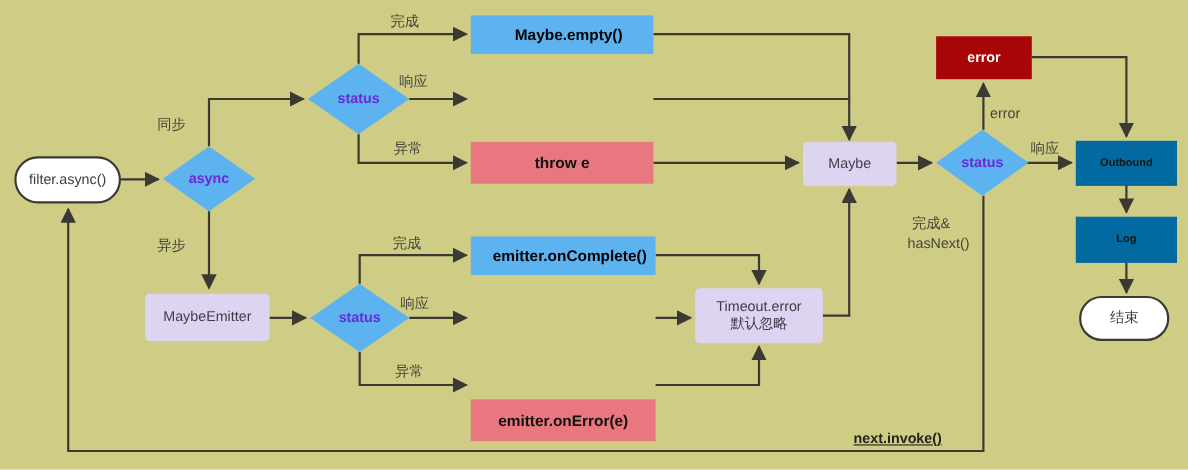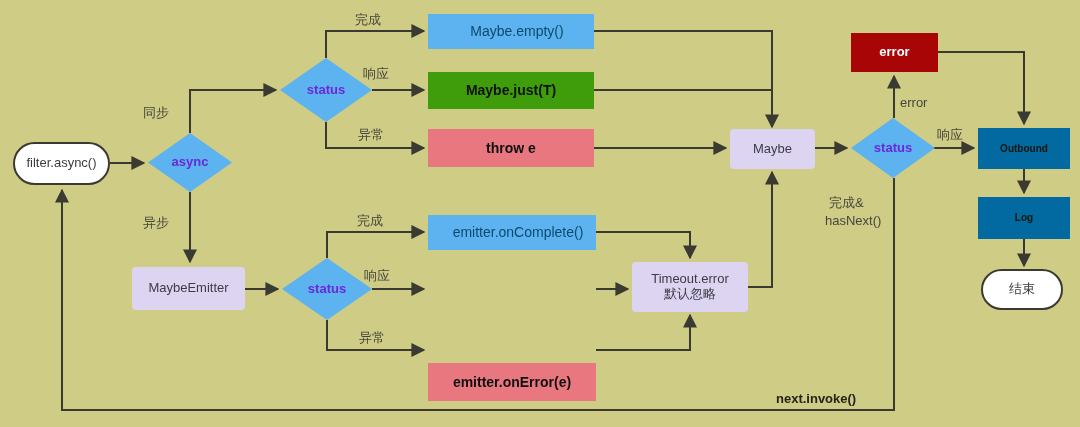--- a/index.html
+++ b/index.html
@@ -54,22 +54,23 @@
   .lbl {
     position: absolute;
     color: #46463c;
     font-size: 13px;
     white-space: nowrap;
     line-height: 1.2;
   }
   .lbl-bold {
     font-weight: bold;
     color: #23231c;
-  }
-  .txt-blue   { background: #5cb3f0; color: #0c4a6e; font-weight: normal; font-size: 14px; padding-left: 12px; }
+    text-decoration: underline;
+  }
+  .txt-blue   { background: #5cb3f0; color: #000000; font-weight: bold; font-size: 14px; padding-left: 12px; }
   .txt-green  { background: #3f9c0a; color: #101010; font-weight: bold; font-size: 14px; }
   .txt-red    { background: #e8777f; color: #101010; font-weight: bold; font-size: 14px; }
   .txt-darkred{ background: #a80606; color: #ffffff; font-weight: bold; font-size: 13px; }
   .txt-lav    { background: #ddd4f2; color: #3c3c46; font-weight: normal; font-size: 13px; }
   .txt-green2 { background: #0369a1; color: #10180a; font-weight: bold; font-size: 10px; }
   .txt-oval   { color: #3c3c3c; font-size: 13px; }
 </style>
 </head>
 <body>
 
@@ -158,23 +159,20 @@
     <svg class="diamond-shape" viewBox="0 0 84 60" preserveAspectRatio="none">
       <polygon points="42,0 84,30 42,60 0,30" fill="#5cb3f0"></polygon>
     </svg>
     <span class="diamond-label">status</span>
   </div>
 
   <div class="node n-rect txt-blue" style="left:428px; top:14px; width:166px; height:35px;">
     <span>Maybe.empty()</span>
   </div>
 
-  <div class="node n-rect txt-green" style="left:428px; top:72px; width:166px; height:37px;">
-    <span>Maybe.just(T)</span>
-  </div>
 
   <div class="node n-rect txt-red" style="left:428px; top:129px; width:166px; height:38px;">
     <span>throw e</span>
   </div>
 
   <div class="node n-soft txt-lav" style="left:132px; top:267px; width:113px; height:43px;">
     <span>MaybeEmitter</span>
   </div>
 
   <div class="node n-rect txt-blue" style="left:428px; top:215px; width:168px; height:35px;">

